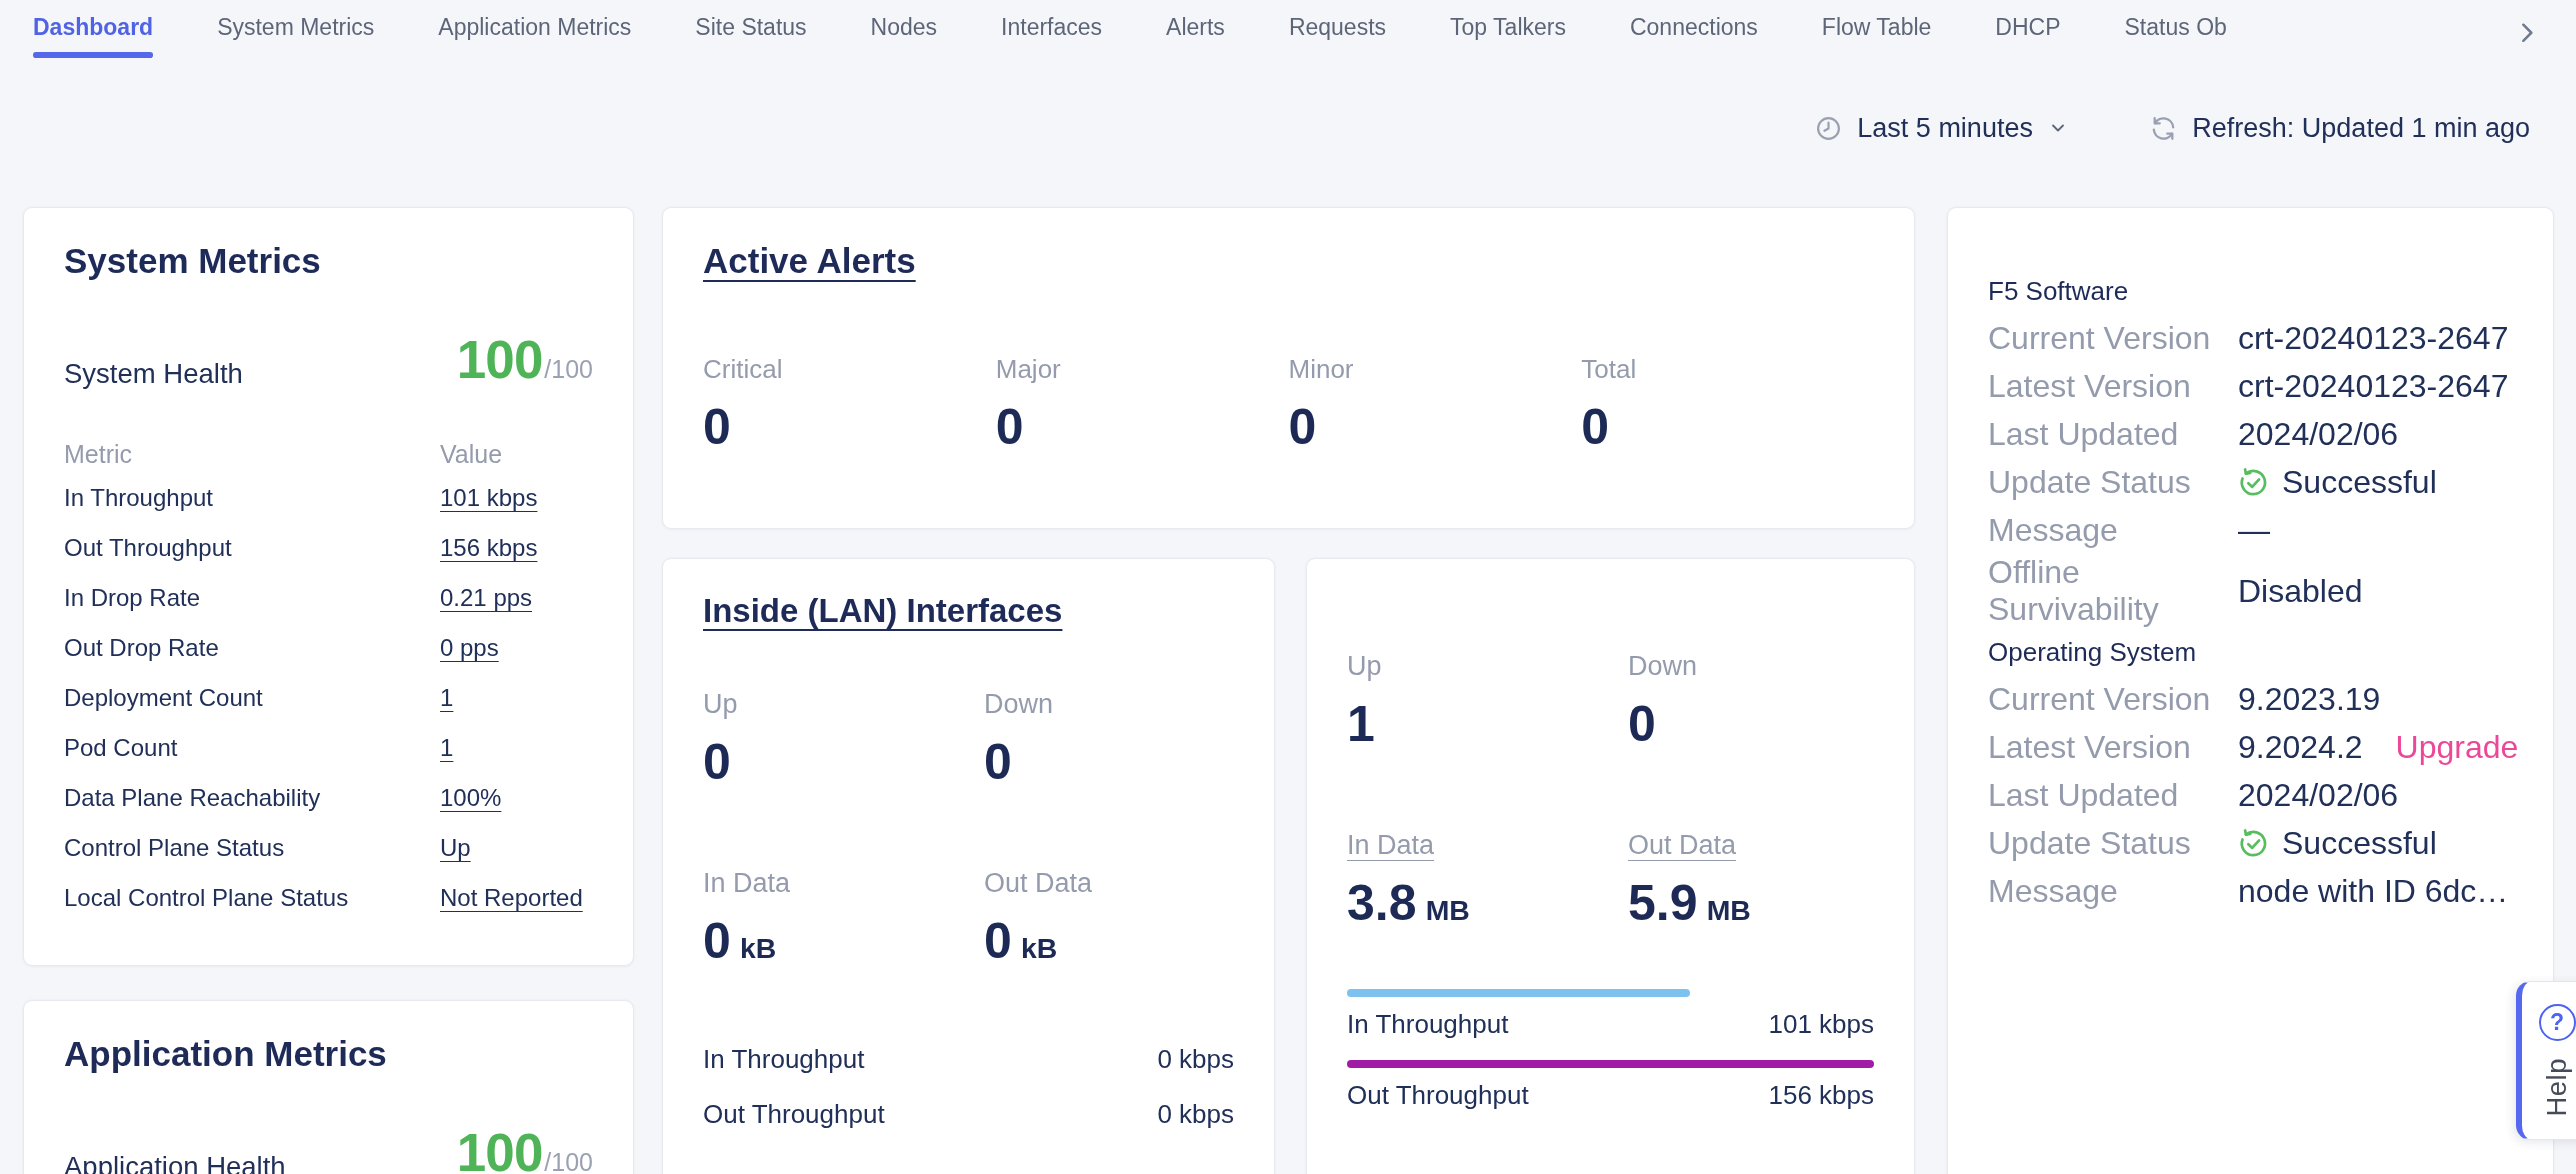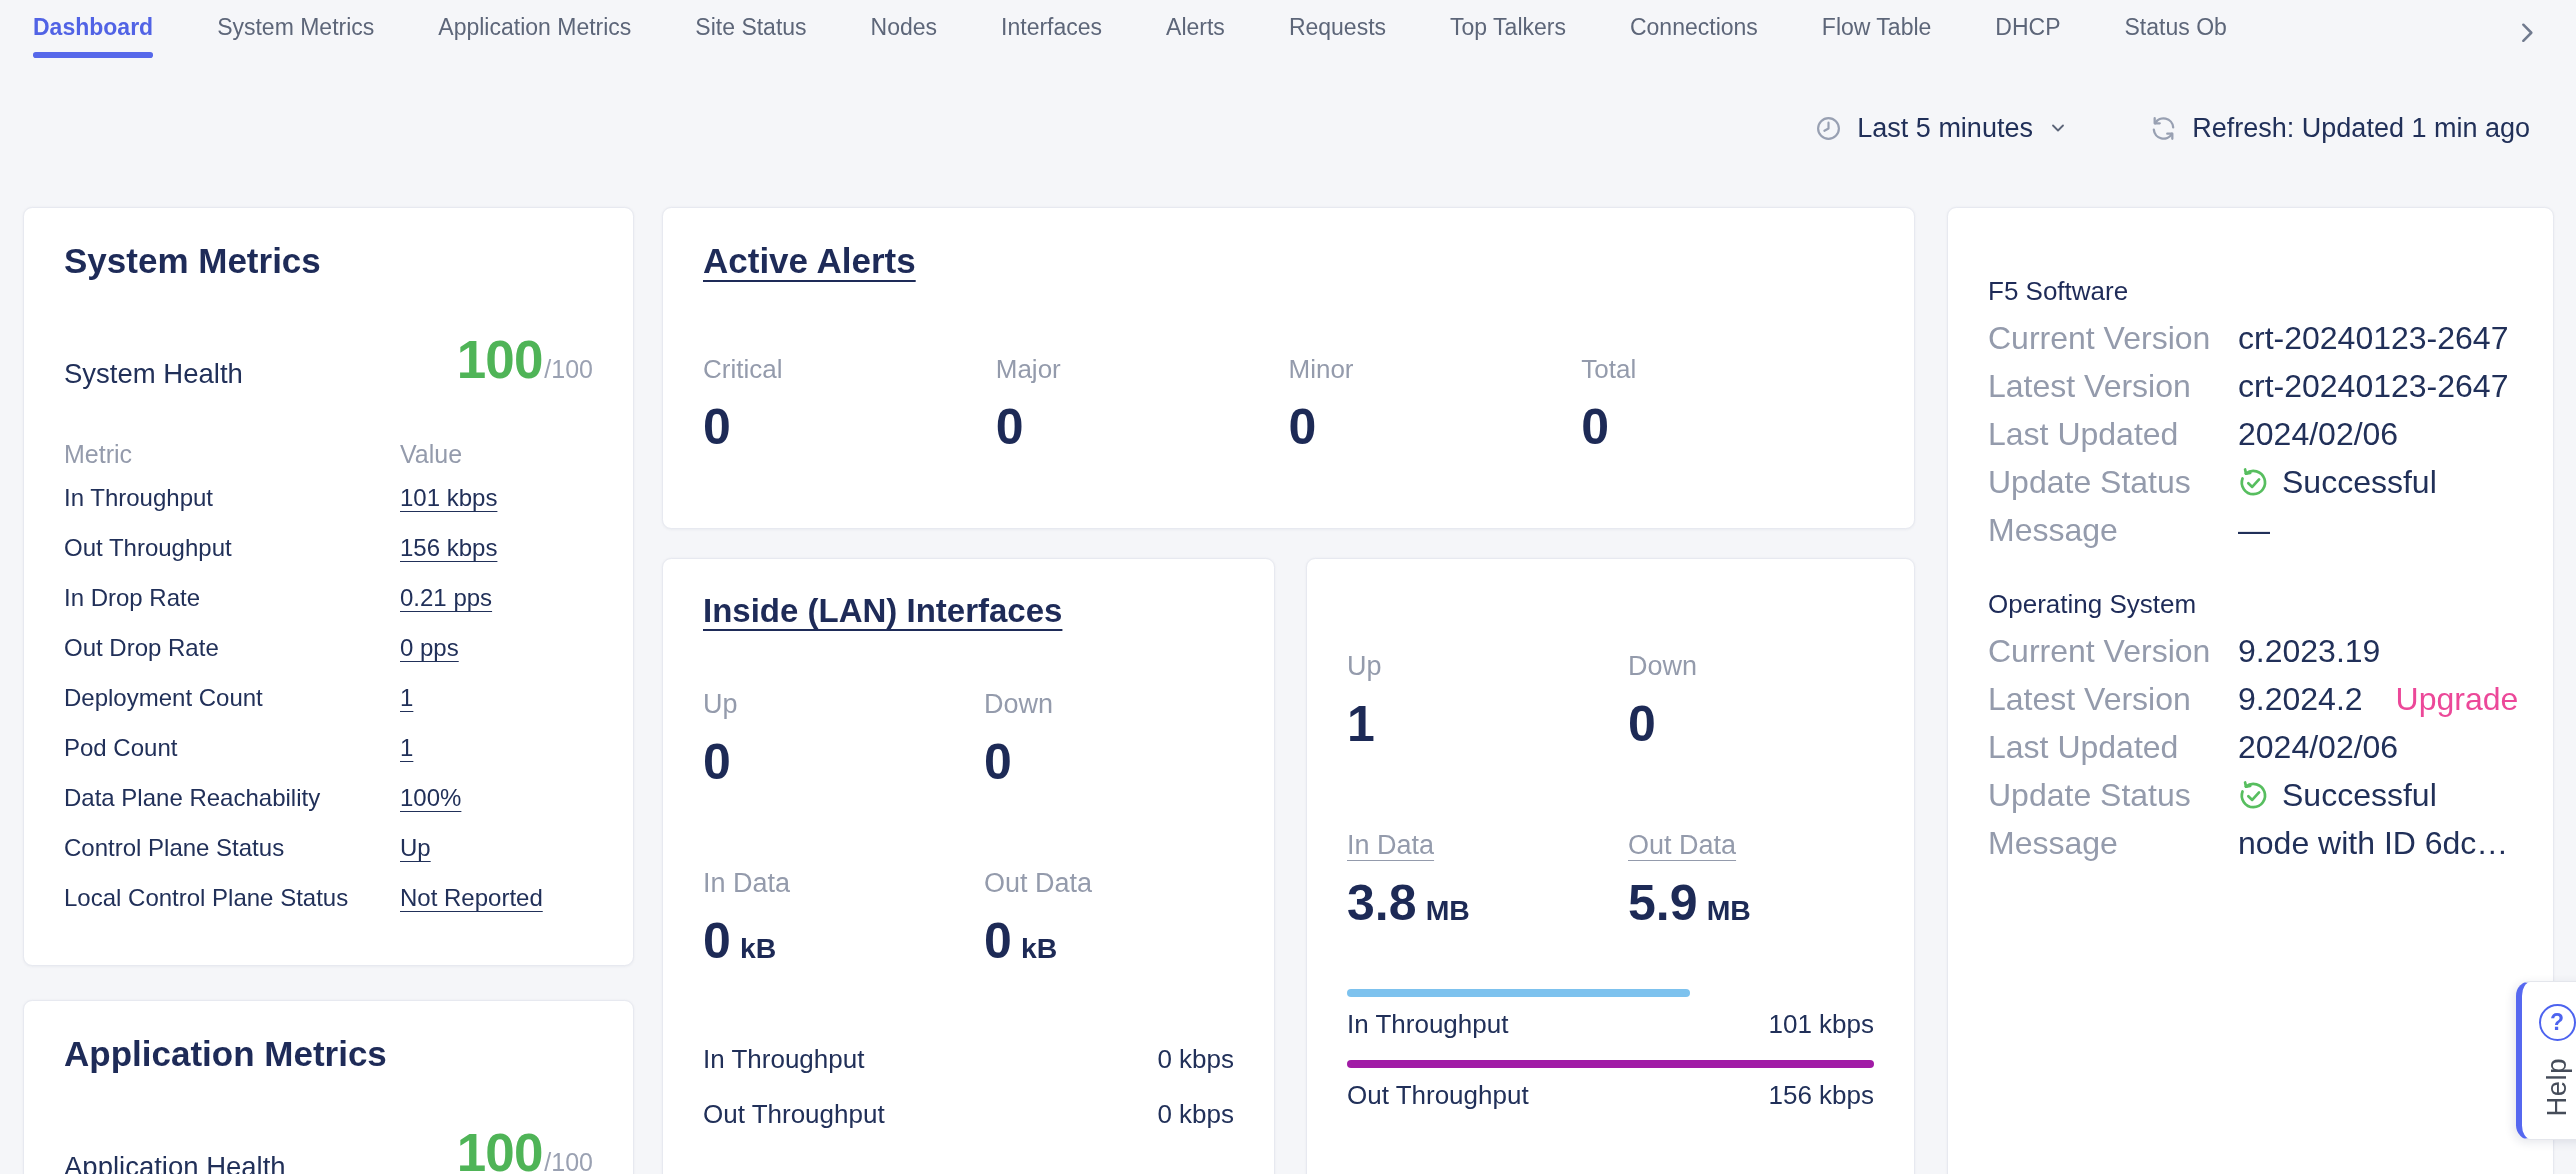--- a/index.html
+++ b/index.html
@@ -26,21 +26,21 @@
   a.card-title { text-decoration:underline; text-underline-offset:7.3px; text-decoration-thickness:2.3px; color:#1e2b58; cursor:pointer; display:inline-block; }
 
   
   #sm-card { left:23px; top:207px; width:611px; height:759px; }
   .health-row { margin-top:48px; display:flex; justify-content:space-between; align-items:flex-end; }
   .health-label { font-size:27.5px; color:#213059; }
   .health-value { display:flex; align-items:baseline; }
   .health-num { font-size:53px; font-weight:700; color:#4fb457; letter-spacing:-0.9px; }
   .health-max { font-size:25px; color:#9aa1b2; margin-left:1.8px; }
   .m-table { margin-top:46px; }
-  .m-head, .m-row { display:grid; grid-template-columns:336px 1fr; align-items:center; }
+  .m-head, .m-row { display:grid; grid-template-columns:336px 1fr; align-items:center;gap:40px; }
   .m-head { font-size:25px; color:#949bac; height:37px; }
   .m-row { height:50px; font-size:24px; color:#213059; }
   .m-row a { color:#213059; text-decoration:underline; text-underline-offset:4.6px; text-decoration-thickness:1.4px; cursor:pointer; }
 
   
   #am-card { left:23px; top:1000px; width:611px; height:220px; }
 
   
   #alerts-card { left:662px; top:207px; width:1253px; height:322px; }
   .alerts-grid { margin-top:73px; display:grid; grid-template-columns:repeat(4,1fr); }
@@ -360,20 +360,26 @@
           </span>
           <span class="trunc">Successful</span>
         </span>
       </div>
       <div class="sw-row">
         <span class="sw-label">Message</span>
         <span class="sw-value">
             <span class="trunc">—</span>
           </span>
       </div>
+      <div class="sw-row">
+        <span class="sw-label">Offline Survivability</span>
+        <span class="sw-value">
+            <span class="trunc">Disabled</span>
+          </span>
+      </div>
     </div>
 
     <div class="sw-section-h">Operating System</div>
     <div class="sw-rows">
       <div class="sw-row">
         <span class="sw-label">Current Version</span>
         <span class="sw-value">
             <span class="trunc">9.2023.19</span>
           </span>
       </div>

